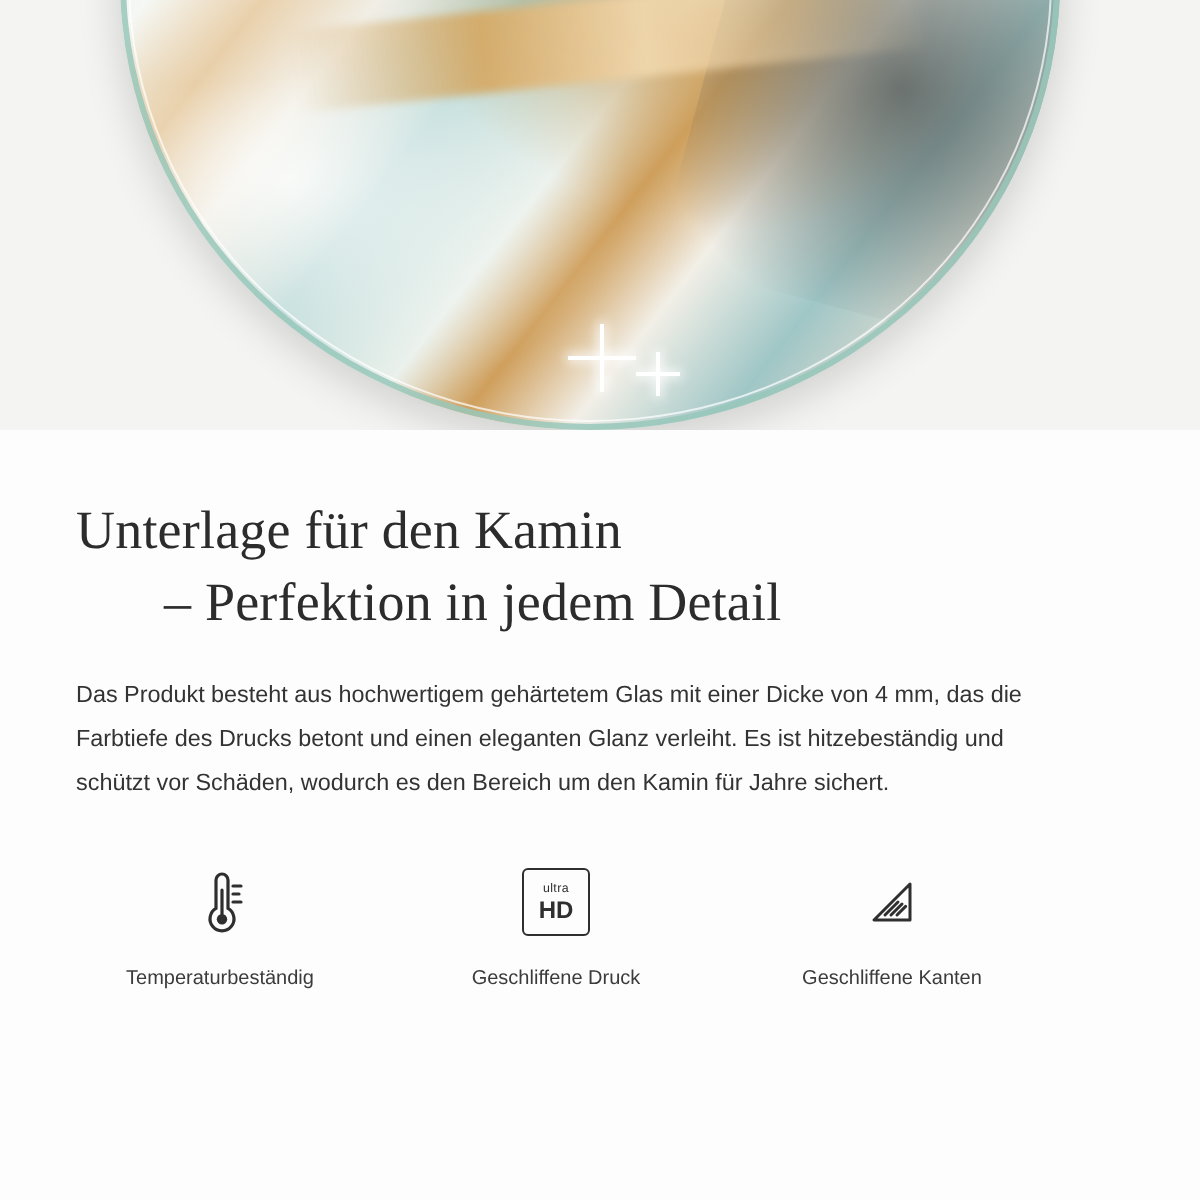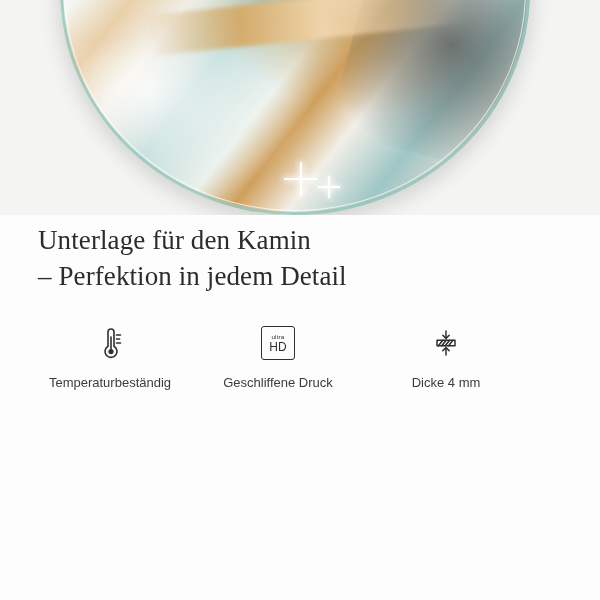--- a/index.html
+++ b/index.html
@@ -144,34 +144,34 @@
   }
   .sparkle.s1 { left: 284px; top: 162px; }
   .sparkle.s2 { left: 318px; top: 176px; width: 22px; height: 22px; }
   .sparkle.s2::before { width: 22px; margin-left: -11px; }
   .sparkle.s2::after { height: 22px; margin-top: -11px; }
 
   
   .content {
     position: absolute;
     left: 0;
-    top: 201px;
+    top: 226px;
     width: 556px;
     padding: 0;
   }
   .headline {
     margin: 22px 38px 0 38px;
     font-family: "Liberation Serif", serif;
     font-size: 27px;
     line-height: 1.32;
     color: #2c2c2c;
     font-weight: 400;
     letter-spacing: 0.1px;
   }
-  .headline .line2 { display: block; }
+  .headline .line2 { display: block; margin-left: 44px; }
   .body-text {
     margin: 18px 38px 0 38px;
     font-size: 11.7px;
     line-height: 1.85;
     color: #333333;
     max-width: 524px;
   }
 
   
   .features {
@@ -188,21 +188,21 @@
   }
   .feature-icon {
     width: 46px;
     height: 46px;
     display: flex;
     align-items: center;
     justify-content: center;
     margin-bottom: 9px;
   }
   .feature-label {
-    font-size: 13px;
+    font-size: 10px;
     color: #3b3b3b;
     line-height: 1.3;
   }
   .hd-box {
     width: 32px;
     height: 32px;
     border: 1.6px solid #2f2f2f;
     border-radius: 3px;
     display: flex;
     flex-direction: column;
@@ -210,21 +210,21 @@
     justify-content: center;
     line-height: 1;
   }
   .hd-box .hd-top {
     font-size: 6.2px;
     color: #2f2f2f;
     letter-spacing: 0.2px;
   }
   .hd-box .hd-bottom {
     font-size: 12px;
-    font-weight: normal;
+    font-weight: bold;
     color: #2f2f2f;
     margin-top: 1px;
   }
 </style>
 </head>
 <body>
 
 <div class="page">
 
   <div class="hero">
@@ -243,20 +243,21 @@
     <div class="sparkle s2"></div>
   </div>
 
   <div class="content">
 
     <h1 class="headline">
       <span>Unterlage für den Kamin</span>
       <span class="line2">– Perfektion in jedem Detail</span>
     </h1>
 
+    <p class="body-text">Das Produkt besteht aus hochwertigem gehärtetem Glas mit einer Dicke von 4 mm, das die Farbtiefe des Drucks betont und einen eleganten Glanz verleiht. Es ist hitzebeständig und schützt vor Schäden, wodurch es den Bereich um den Kamin für Jahre sichert.</p>
 
     <div class="features">
 
       <div class="feature">
         <div class="feature-icon">
           <svg width="40" height="40" viewBox="0 0 40 40" fill="none" stroke="#2f2f2f" stroke-width="1.6" stroke-linecap="round">
             <path d="M18 9a3 3 0 0 1 6 0v14.2a6 6 0 1 1-6 0Z"></path>
             <line x1="21" y1="14" x2="21" y2="26"></line>
             <circle cx="21" cy="28.6" r="2.6" fill="#2f2f2f" stroke="none"></circle>
             <line x1="26.5" y1="12" x2="30.5" y2="12"></line>
@@ -272,33 +273,28 @@
           <div class="hd-box">
             <span class="hd-top">ultra</span>
             <span class="hd-bottom">HD</span>
           </div>
         </div>
         <div class="feature-label">Geschliffene Druck</div>
       </div>
 
 
 
-
       <div class="feature">
         <div class="feature-icon">
           <svg width="40" height="40" viewBox="0 0 40 40" fill="none" stroke="#2f2f2f" stroke-width="1.5" stroke-linecap="round" stroke-linejoin="round">
-            <line x1="20" y1="8" x2="20" y2="15"></line>
-            <polyline points="16.8,12.2 20,15.4 23.2,12.2"></polyline>
-            <rect x="11" y="17.2" width="18" height="5.6"></rect>
-            <line x1="12.4" y1="22.8" x2="16.8" y2="17.2"></line>
-            <line x1="15.8" y1="22.8" x2="20.2" y2="17.2"></line>
-            <line x1="19.2" y1="22.8" x2="23.6" y2="17.2"></line>
-            <line x1="22.6" y1="22.8" x2="27" y2="17.2"></line>
-            <line x1="20" y1="32" x2="20" y2="25"></line>
-            <polyline points="16.8,27.8 20,24.6 23.2,27.8"></polyline>
+            <path d="M11 29 H29 V11 Z"></path>
+            <line x1="16.5" y1="26.5" x2="23" y2="20"></line>
+            <line x1="19.5" y1="26.5" x2="25" y2="21"></line>
+            <line x1="22.5" y1="26.5" x2="26.8" y2="22.2"></line>
           </svg>
         </div>
-        <div class="feature-label">Dicke 4 mm</div>
+        <div class="feature-label">Geschliffene Kanten</div>
       </div>
+
 
     </div>
   </div>
 </div>
 
 </body></html>

